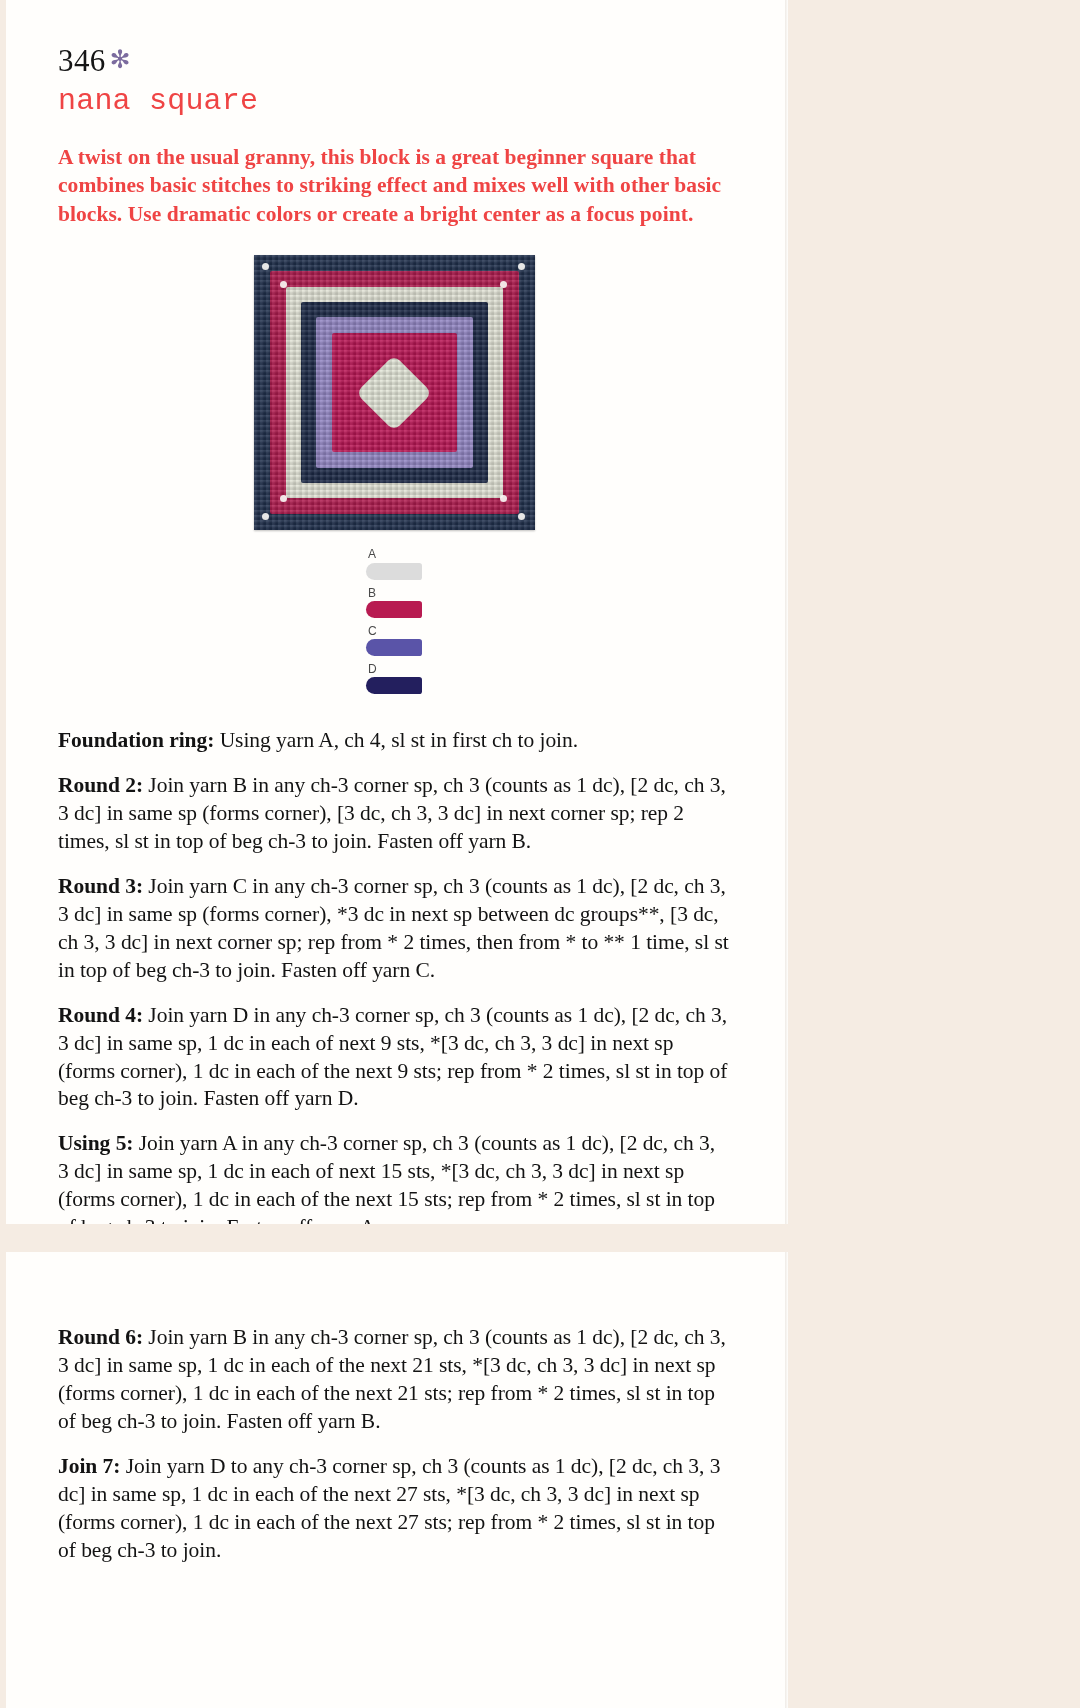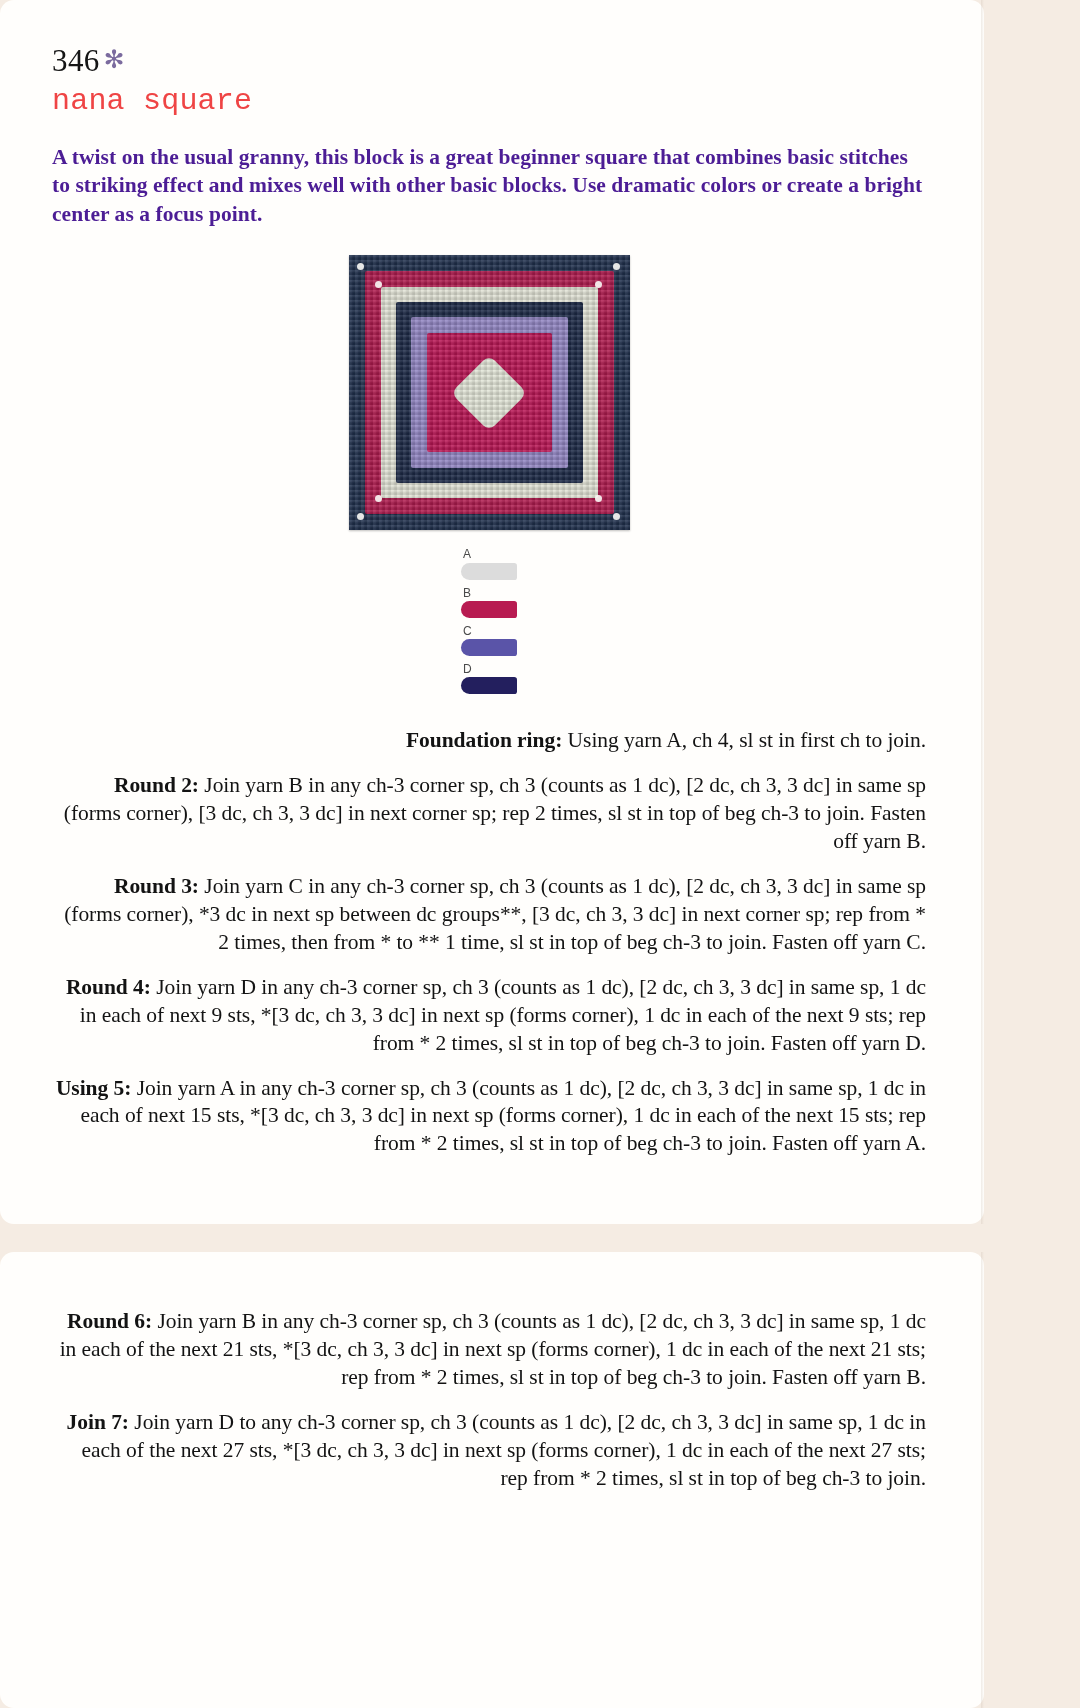--- a/index.html
+++ b/index.html
@@ -14,24 +14,23 @@
   #root {
     position: relative;
     width: 1080px;
     height: 1708px;
     background: #f5ece3;
     overflow: hidden;
   }
 
   .page {
     position: absolute;
-    left: 0;
-    width: 984px;
+    left: 6px;
+    width: 782px;
     background: #fffefc;
-    border-radius: 14px;
   }
 
   .page-top { top: 0; height: 1224px; }
   .page-bottom { top: 1252px; height: 456px; }
 
   .page-edge-shadow {
     position: absolute;
     top: 0;
     right: 0;
     width: 3px;
@@ -75,21 +74,21 @@
     margin-top: 5px;
     letter-spacing: 0.2px;
     font-family: Liberation Mono, monospace;
   }
 
   .intro {
     margin-top: 22px;
     font-size: 21.5px;
     font-weight: bold;
     line-height: 1.33;
-    color: #4c1d95;
+    color: #ef4444;
     letter-spacing: 0.05px;
   }
 
   
   .photo-wrap {
     margin-top: 27px;
     display: flex;
     justify-content: center;
   }
   .swatch {
@@ -158,21 +157,21 @@
     border-radius: 9px 3px 3px 9px;
   }
 
   
   .instructions { margin-top: 26px; }
   .ins-p {
     font-size: 21.5px;
     line-height: 1.30;
     color: #131313;
     margin-bottom: 17px;
-    text-align: right;
+    text-align: left;
     letter-spacing: -0.05px;
   }
   .ins-p:last-child { margin-bottom: 0; }
   .ins-lead { font-weight: bold; }
 </style>
 </head>
 <body>
 
 <div id="root">
 
@@ -239,20 +238,20 @@
           <p class="ins-p"><span class="ins-lead">Using 5:</span><span> Join yarn A in any ch-3 corner sp, ch 3 (counts as 1 dc), [2 dc, ch 3, 3 dc] in same sp, 1 dc in each of next 15 sts, *[3 dc, ch 3, 3 dc] in next sp (forms corner), 1 dc in each of the next 15 sts; rep from * 2 times, sl st in top of beg ch-3 to join. Fasten off yarn A.</span></p>
         </div>
     </div>
   </div>
 
   <div class="gutter"></div>
 
   <div class="page page-bottom">
     <div class="page-edge-shadow"></div>
     <div class="content" style="top:56px;">
-      <div class="instructions" id="instructions-2" style="margin-top:0">
+      <div class="instructions" id="instructions-2" style="margin-top:16px">
           <p class="ins-p"><span class="ins-lead">Round 6:</span><span> Join yarn B in any ch-3 corner sp, ch 3 (counts as 1 dc), [2 dc, ch 3, 3 dc] in same sp, 1 dc in each of the next 21 sts, *[3 dc, ch 3, 3 dc] in next sp (forms corner), 1 dc in each of the next 21 sts; rep from * 2 times, sl st in top of beg ch-3 to join. Fasten off yarn B.</span></p>
           <p class="ins-p"><span class="ins-lead">Join 7:</span><span> Join yarn D to any ch-3 corner sp, ch 3 (counts as 1 dc), [2 dc, ch 3, 3 dc] in same sp, 1 dc in each of the next 27 sts, *[3 dc, ch 3, 3 dc] in next sp (forms corner), 1 dc in each of the next 27 sts; rep from * 2 times, sl st in top of beg ch-3 to join.</span></p>
         </div>
     </div>
   </div>
 
 </div>
 
 </body></html>

